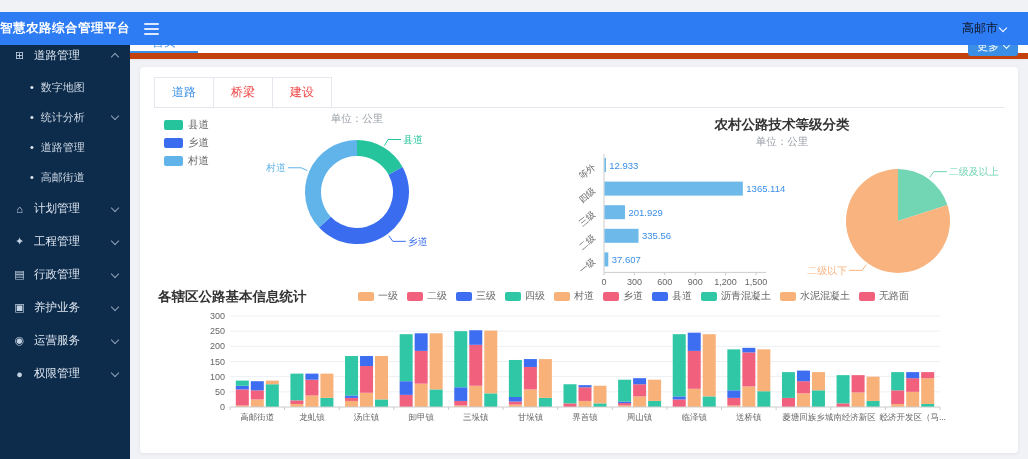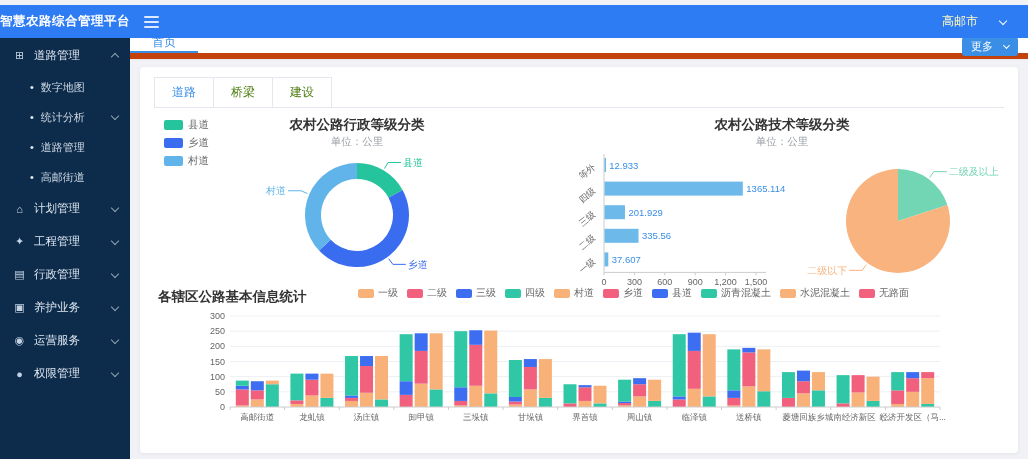--- a/index.html
+++ b/index.html
@@ -1,66 +1,66 @@
 <!DOCTYPE html>
 <html><head>
 <meta charset="utf-8">
 <style>
   html,body{margin:0;padding:0;background:#e8eaee;}
   *{box-sizing:border-box;}
   .app{position:relative;width:1028px;height:459px;overflow:hidden;background:#f0f2f5;
        font-family:"Liberation Sans","DejaVu Sans",sans-serif;}
   
-  .topbar{position:absolute;top:5px;left:0;right:0;height:33px;background:#2e7cf4;display:flex;align-items:center;z-index:5;}
+  .topbar{position:absolute;top:12px;left:0;right:0;height:33px;background:#2e7cf4;display:flex;align-items:center;z-index:5;}
   .logo{width:130px;height:100%;display:flex;align-items:center;justify-content:center;
         color:#fff;font-size:12.5px;font-weight:bold;letter-spacing:.5px;background:#2e7cf4;}
   .hamburger{margin-left:14px;cursor:pointer;display:flex;flex-direction:column;gap:3px;}
   .hamburger i{display:block;width:15px;height:2px;background:#dce9ff;border-radius:1px;}
   .topbar .spacer{flex:1;}
-  .region{display:flex;align-items:center;gap:22px;color:#fef9c3;font-size:12px;margin-right:22px;cursor:pointer;}
+  .region{display:flex;align-items:center;gap:2px;color:#0f172a;font-size:12px;margin-right:22px;cursor:pointer;}
   
   .sidebar{position:absolute;top:33px;left:0;bottom:0;width:130px;background:#0d2b4b;padding-top:6px;}
   .sb-item{display:flex;align-items:center;height:33px;padding:0 12px;color:#dde6f0;font-size:11.5px;cursor:pointer;}
   .sb-icon{width:15px;margin-right:7px;font-size:11px;color:#c3d2e2;text-align:center;}
   .sb-sub{display:flex;align-items:center;height:30px;padding:0 12px 0 30px;color:#cdd8e4;font-size:11px;cursor:pointer;}
   .sb-sub .dot{margin-right:7px;font-size:11px;color:#e2eaf2;}
   .chev{width:6px;height:6px;border-right:1.5px solid #8fa3b8;border-bottom:1.5px solid #8fa3b8;
         display:inline-block;transform:rotate(45deg);margin-left:auto;margin-bottom:2px;}
   .chev.up{transform:rotate(-135deg);margin-top:4px;}
   .chev.white{border-color:#fff;margin-left:0;}
   
   .main{position:absolute;top:33px;left:130px;right:0;bottom:0;background:#f0f2f5;}
   .breadcrumb-bar{position:relative;height:26px;background:#fff;display:flex;align-items:center;
                   border-bottom:6px solid #c2410c;box-shadow:0 1px 2px rgba(0,0,0,.04);}
   .bc-tab{height:100%;display:flex;align-items:center;padding:0 22px;font-size:12px;color:#3a8ee6;
           border-bottom:2px solid #3a8ee6;cursor:pointer;}
   .more-btn{position:absolute;right:10px;top:4px;background:#3a8ee6;border:none;color:#fff;font-size:11px;
-            padding:2px 9px;border-radius:3px;display:flex;align-items:center;gap:11px;cursor:pointer;
+            padding:2px 9px;border-radius:3px;display:flex;align-items:center;gap:5px;cursor:pointer;
             font-family:inherit;}
   .more-btn .chev{width:5px;height:5px;}
   .content{padding:8px 10px 6px 10px;height:calc(100% - 26px);}
   .card{background:#fff;border-radius:4px;height:100%;box-shadow:0 1px 4px rgba(0,0,0,.06);
         padding:10px 14px 20px 14px;overflow:hidden;}
   
   .tabs{display:flex;border-bottom:1px solid #e4e7ed;}
-  .tab{padding:6px 17px;font-size:12px;color:#4d7c0f;border:1px solid #e4e7ed;border-bottom:none;
+  .tab{padding:6px 17px;font-size:12px;color:#ef4444;border:1px solid #e4e7ed;border-bottom:none;
        background:#fff;margin-right:-1px;cursor:pointer;}
   .tab.active{color:#3a8ee6;}
   
   .charts-row{display:flex;margin-top:4px;height:172px;}
   .chart-half{flex:1;position:relative;text-align:center;}
   .chart-half h3{margin:4px 0 1px 0;font-size:13.5px;color:#333;}
   .subtitle{font-size:10.5px;color:#9aa0a8;}
   .chart-legend-v{position:absolute;left:10px;top:6px;display:flex;flex-direction:column;gap:4px;z-index:2;}
   .lg-item{display:flex;align-items:center;gap:5px;font-size:10.5px;color:#666;cursor:pointer;}
   .lg-swatch{width:19px;height:10px;border-radius:2px;display:inline-block;}
   .tech-row{display:flex;justify-content:center;align-items:flex-start;margin-top:2px;}
   
   .stacked-section{margin-top:2px;}
-  .stacked-header{display:flex;align-items:flex-start;}
+  .stacked-header{display:flex;align-items:center;}
   .stacked-header h3{margin:2px 0 0 4px;font-size:13.5px;color:#333;}
   .chart-legend-h{display:flex;align-items:center;gap:9px;margin-left:auto;margin-right:95px;flex-wrap:nowrap;}
   .chart-legend-h .lg-item{font-size:10px;gap:4px;}
   .chart-legend-h .lg-swatch{width:16px;height:9px;}
   .stacked-svg-wrap{margin-left:42px;margin-top:4px;}
   svg text{font-family:"Liberation Sans","DejaVu Sans",sans-serif;}
 </style>
 </head>
 <body>
 
@@ -162,21 +162,20 @@
                 </div>
                 <div class="lg-item">
                   <span class="lg-swatch" style="background: rgb(58, 108, 240);"></span>
                   <span>乡道</span>
                 </div>
                 <div class="lg-item">
                   <span class="lg-swatch" style="background: rgb(97, 180, 233);"></span>
                   <span>村道</span>
                 </div>
               </div>
-            <h3>农村公路行政等级分类</h3>
             <div class="subtitle">单位：公里</div>
             <svg id="donut-svg" width="310" height="132">
                 <path d="M155 14 A52 52 0 0 1 200.5679473622809 40.9488089467108 L186.54704048157907 48.65686773233825 A36 36 0 0 0 155 30 Z" fill="#25c49c"></path>
                 <polyline points="182.48823645052005,19.51993054178704 186.05152636077264,13.494736352759439 199.05152636077264,13.494736352759439" fill="none" stroke="#25c49c" stroke-width="1"></polyline>
                 <text x="201.05152636077264" y="16.99473635275944" text-anchor="start" font-size="10" fill="#25c49c">县道</text>
                 <path d="M200.5679473622809 40.9488089467108 A52 52 0 0 1 117.09363137408661 101.59644950829183 L128.7571294128292 90.6436958134328 A36 36 0 0 0 186.54704048157907 48.65686773233825 Z" fill="#3a6cf0"></path>
                 <polyline points="186.74040362379355,109.68691769624715 190.85490038984088,115.3500366568718 203.85490038984088,115.3500366568718" fill="none" stroke="#3a6cf0" stroke-width="1"></polyline>
                 <text x="205.85490038984088" y="118.8500366568718" text-anchor="start" font-size="10" fill="#3a6cf0">乡道</text>
                 <path d="M117.09363137408661 101.59644950829183 A52 52 0 0 1 155 14 L155 30 A36 36 0 0 0 128.7571294128292 90.6436958134328 Z" fill="#61b4e9"></path>
                 <polyline points="105.441250213065,44.55401390572188 99.01696783327714,41.77397867127843 86.01696783327714,41.77397867127843" fill="none" stroke="#61b4e9" stroke-width="1"></polyline>

